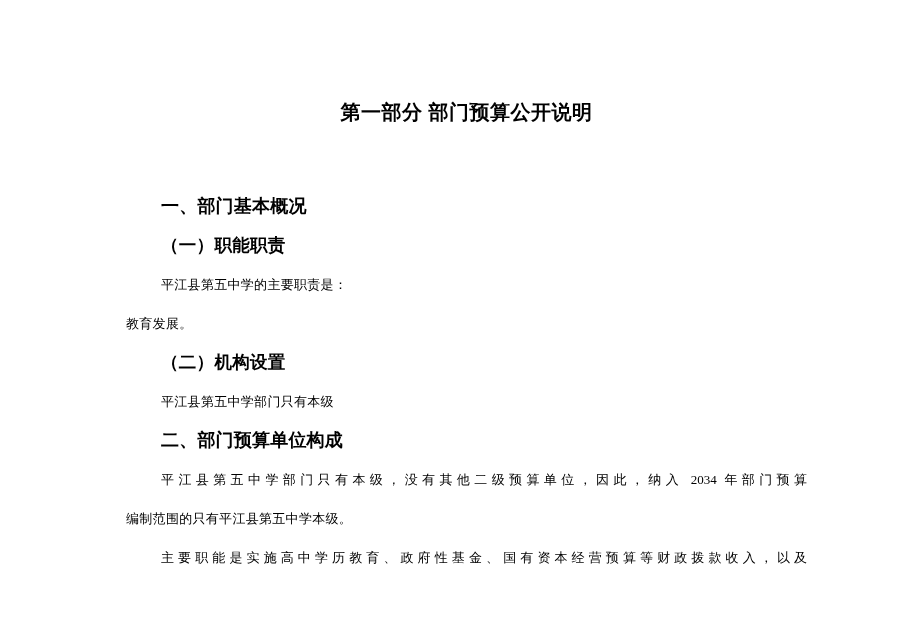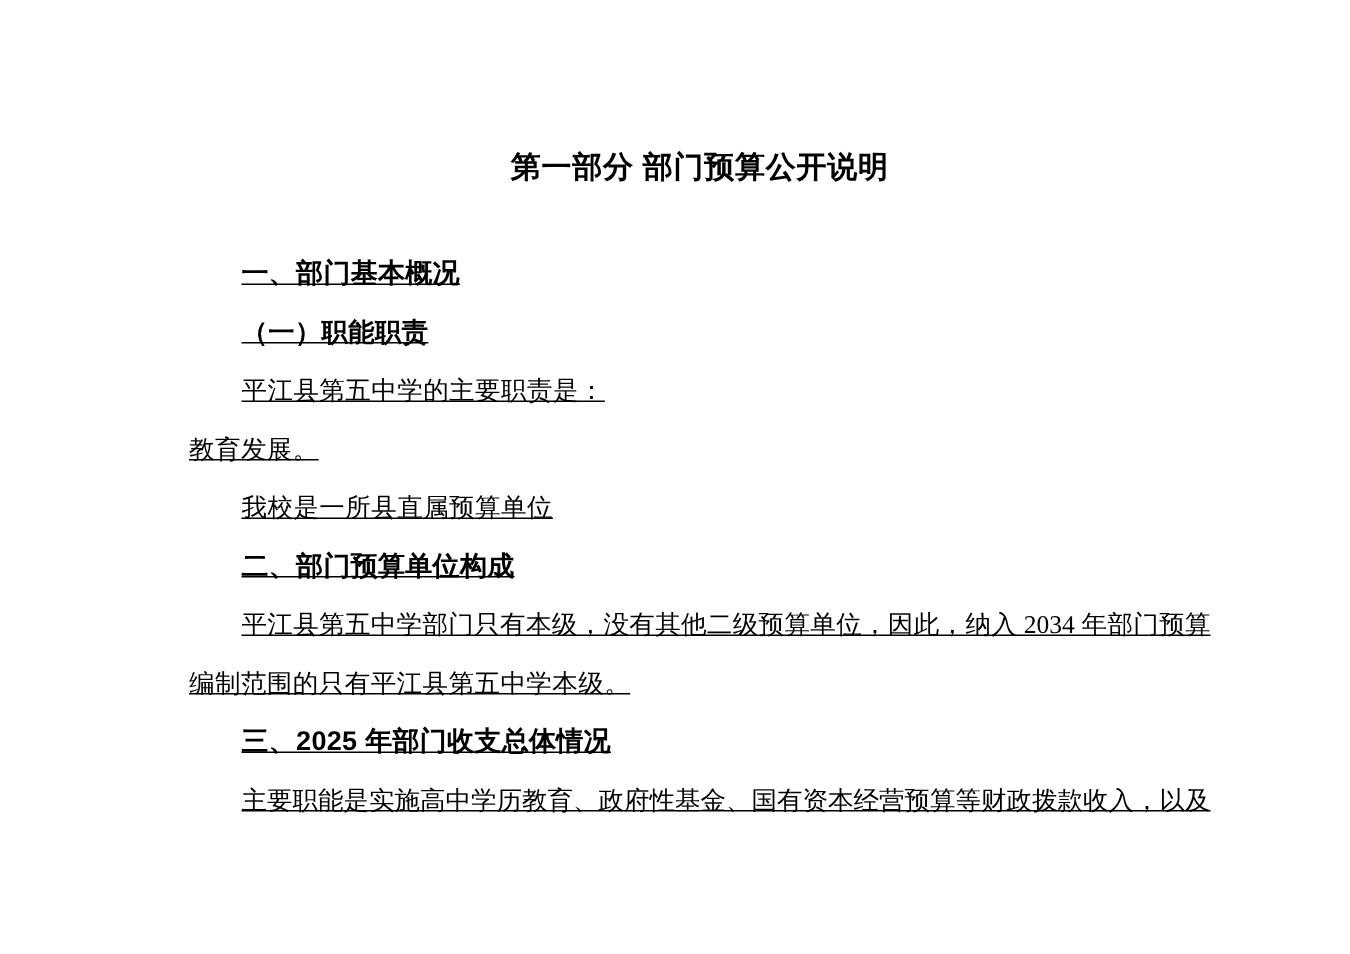--- a/index.html
+++ b/index.html
@@ -21,26 +21,26 @@
     text-align: center;
     font-family: "Liberation Sans", "DejaVu Sans", sans-serif;
     font-weight: bold;
     font-size: 20px;
     letter-spacing: 0.5px;
     line-height: 32px;
     white-space: nowrap;
   }
   .content {
     position: absolute;
-    left: 106px; top: 145px; width: 689px; text-decoration: underline;
+    left: 106px; top: 169px; width: 689px;
   }
   .line {
     height: 35px;
     line-height: 35px;
-    font-size: 17px;
+    font-size: 13px;
     letter-spacing: 0.3px;
     white-space: nowrap;
   }
   .indent { text-indent: 35px; }
   .full {
     white-space: normal;
     text-align: justify;
     text-align-last: justify;
     letter-spacing: 0;
   }
@@ -71,27 +71,27 @@
 
     <div class="line h-major indent">一、部门基本概况</div>
 
     <div class="line h-sub indent">（一）职能职责</div>
 
     <div class="line body-line indent">平江县第五中学的主要职责是：</div>
 
 
     <div class="line body-line">教育发展。</div>
 
+    <div class="line h-sub indent">（二）机构设置</div>
 
-    <div class="line body-line indent">我校是一所县直属预算单位</div>
+    <div class="line body-line indent">平江县第五中学部门只有本级</div>
 
     <div class="line h-major indent">二、部门预算单位构成</div>
 
     <div class="line body-line indent full">平江县第五中学部门只有本级，没有其他二级预算单位，因此，纳入 2034 年部门预算</div>
 
     <div class="line body-line">编制范围的只有平江县第五中学本级。</div>
 
-    <div class="line h-major indent">三、2025 年部门收支总体情况</div>
 
     <div class="line body-line indent full">主要职能是实施高中学历教育、政府性基金、国有资本经营预算等财政拨款收入，以及</div>
 
   </div>
 </div>
 
 </body></html>

